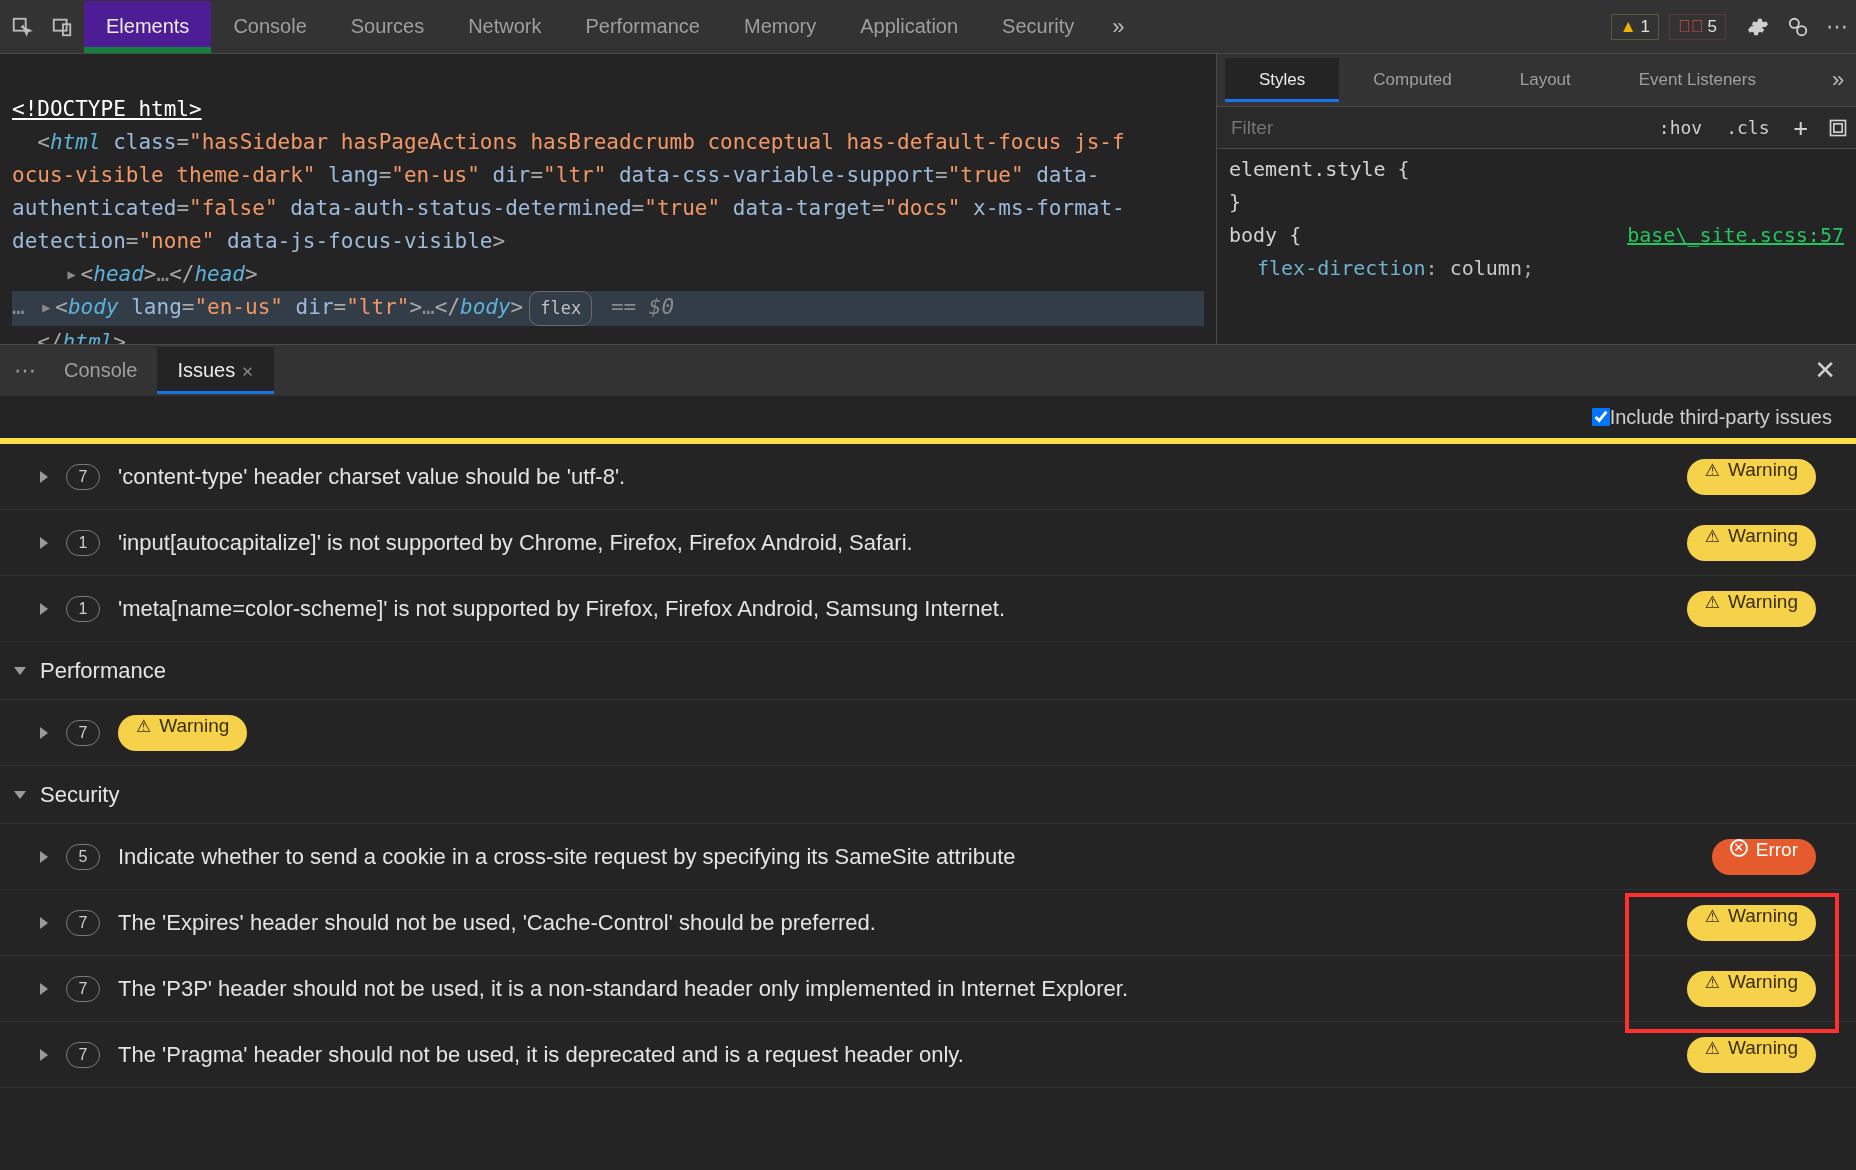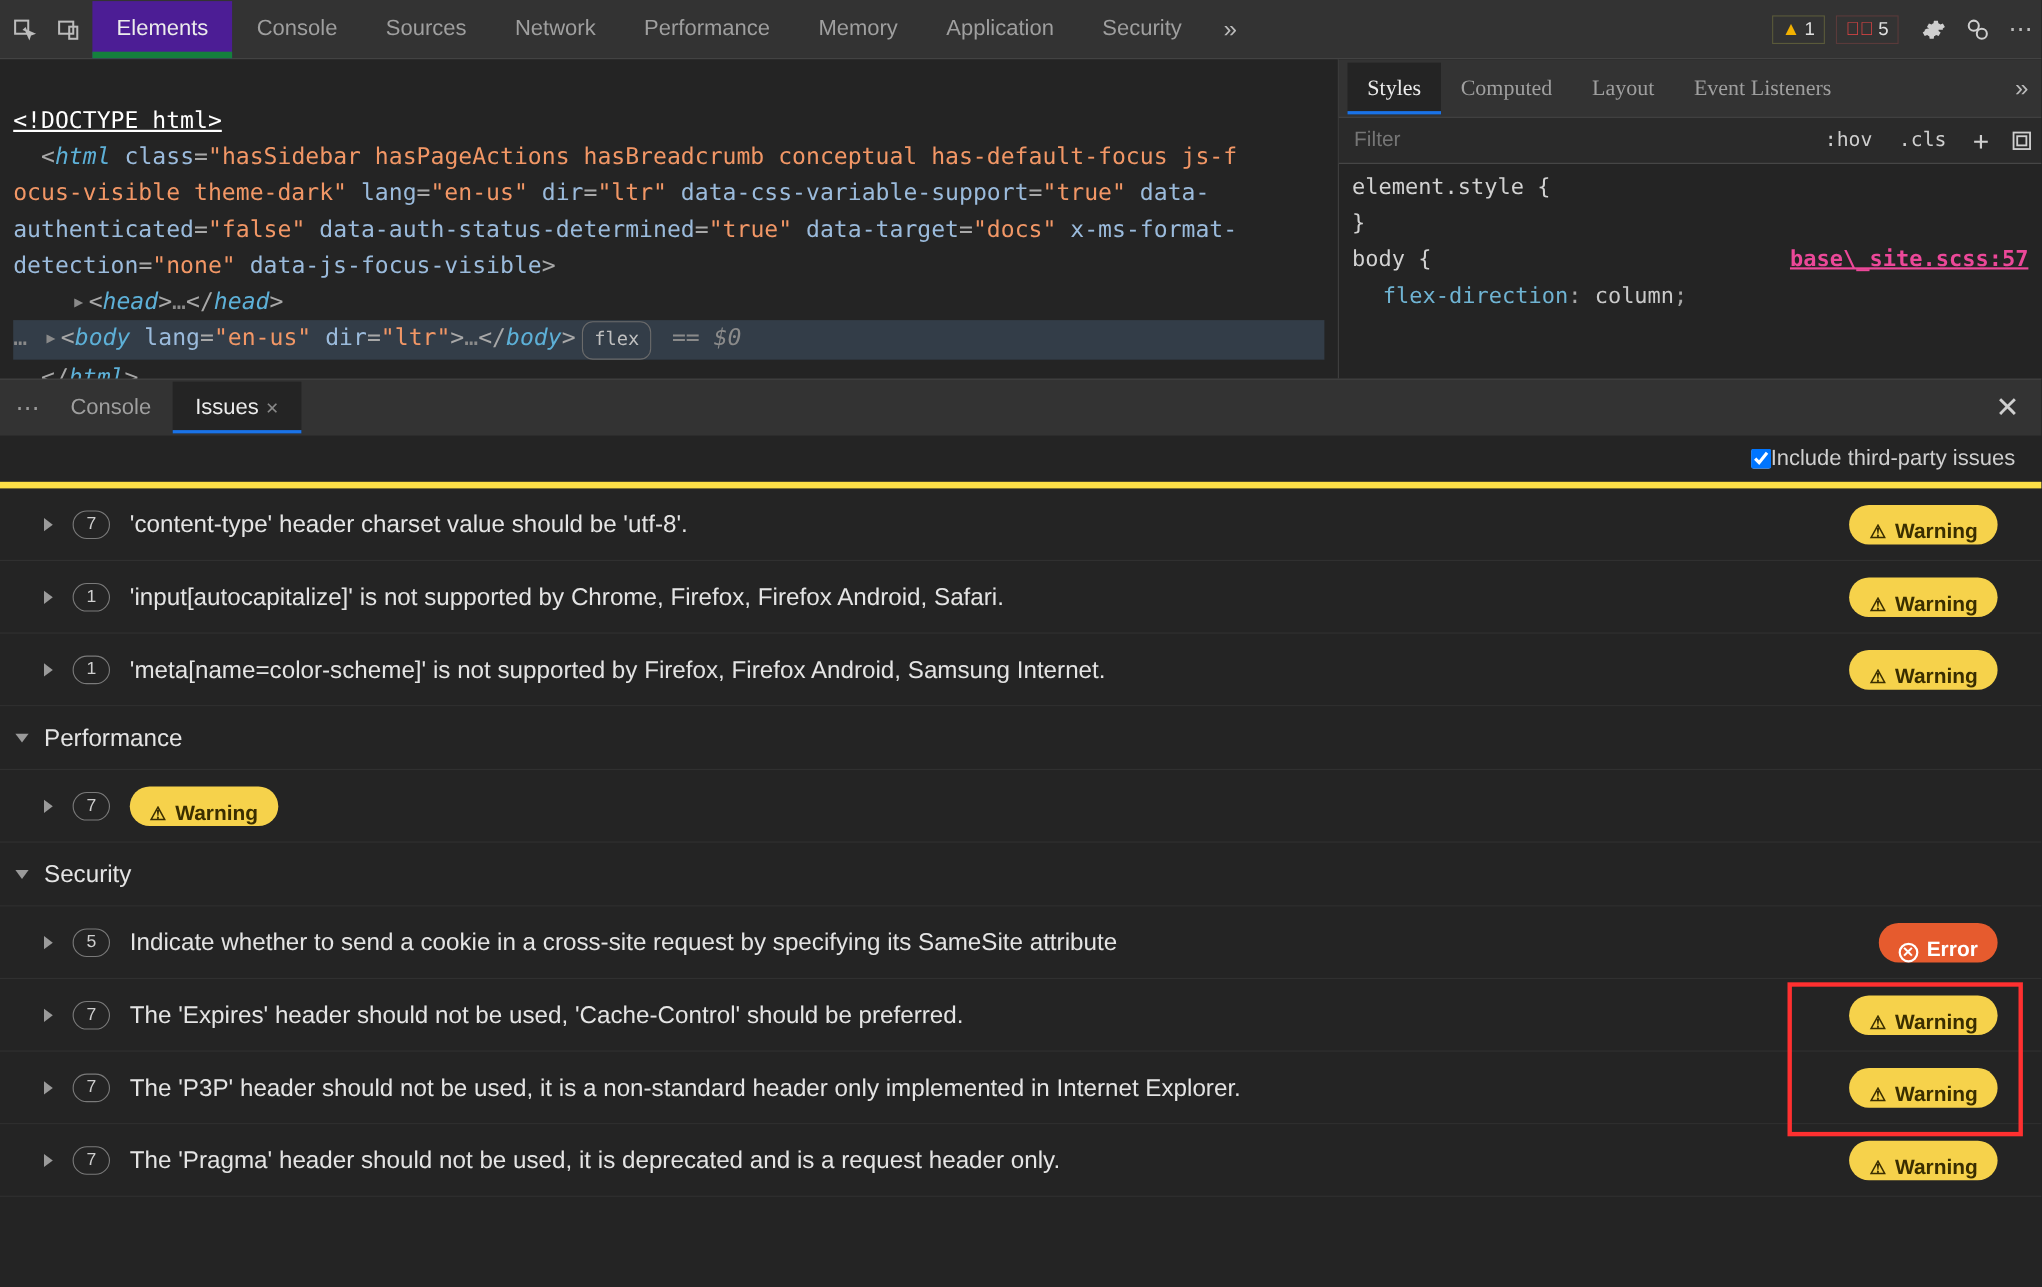--- a/index.html
+++ b/index.html
@@ -111,25 +111,24 @@
   }
   .styles-tabs {
     display: flex;
     align-items: center;
     height: 52px;
     background: #333333;
     padding-left: 8px;
     gap: 4px;
   }
   .styles-tab {
-    padding: 12px 18px;
+    padding: 12px 34px;
     color: #9f9f9f;
     cursor: pointer;
-    font-size: 20px;
-    font-family: Liberation Serif, serif;
+    font-size: 17px;
   }
   .styles-tab.active {
     background: #242424;
     color: #ececec;
     border-bottom: 3px solid #1a73e8;
     padding-bottom: 9px;
   }
   .filter-row {
     display: flex;
     align-items: center;
@@ -157,21 +156,21 @@
   .styles-body {
     font-family: Menlo, Consolas, monospace;
     font-size: 20px;
     line-height: 33px;
     padding: 4px 12px;
     color: #c9c9c9;
   }
   .css-sel { color: #d2d2d2; }
   .css-prop { color: #6fb3d2; margin-left: 28px;}
   .css-val  { color: #c9c9c9; }
-  .css-link { color: #ec4899; text-decoration: underline; float: right; font-weight: bold; }
+  .css-link { color: #22c55e; text-decoration: underline; float: right; }
   .flex-icon { display:inline-block; border:1px solid #888; width:22px; height:16px; vertical-align:middle; margin-left:6px; position:relative;}
   .flex-icon::before, .flex-icon::after { content:''; position:absolute; background:#888; top:3px; bottom:3px; width:4px;}
   .flex-icon::before{ left:3px;} .flex-icon::after{ right:3px;}
 
   
   .drawer-tabs {
     display: flex;
     align-items: center;
     height: 52px;
     background: #333333;
@@ -257,25 +256,25 @@
     justify-content: center;
     font-size: 16px;
     color: #cfcfcf;
     padding: 0 8px;
   }
   .issue-text { flex: 1; }
   .sev-pill {
     height: 36px;
     border-radius: 18px;
     display: flex;
-    align-items: flex-end;
+    align-items: flex-start;
     gap: 8px;
     padding: 0 18px;
     font-size: 19px;
-    font-weight: 700;
+    font-weight: 400;
   }
   .sev-warning { background: #f6d24b; color: #3a2e00; }
   .sev-error   { background: #e65b2e; color: #fff; }
   .sev-icon-warn::before {
     content:'⚠'; font-size:17px;
   }
   .sev-icon-err {
     width:18px;height:18px;border:2px solid #fff;border-radius:50%;
     display:flex;align-items:center;justify-content:center;font-size:13px;
   }

